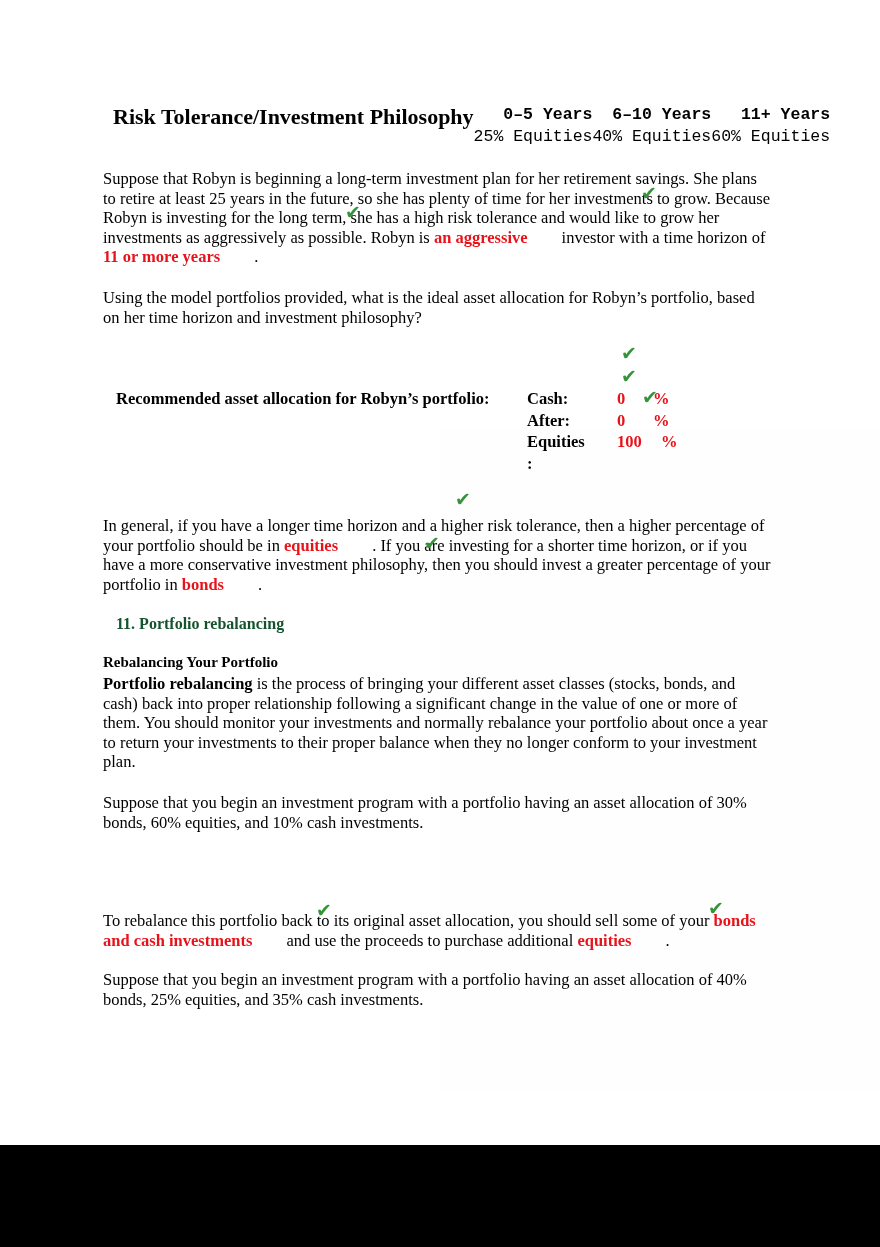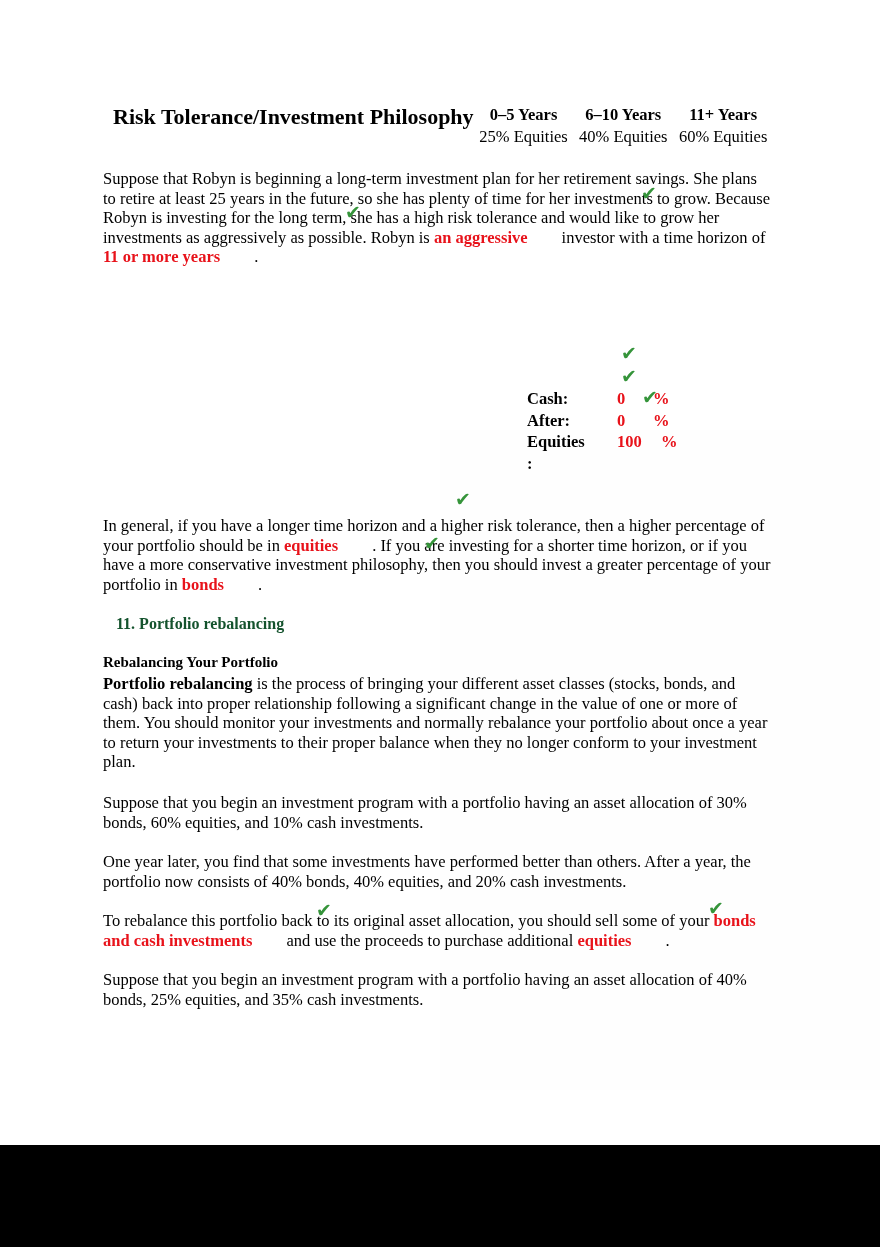--- a/index.html
+++ b/index.html
@@ -39,24 +39,25 @@
   }
   .pt-philosophy {
     font-weight: bold;
     font-size: 22px;
     text-align: right;
     padding: 0;
     white-space: nowrap;
     vertical-align: top;
   }
   .pt-col {
-    text-align: center;
+    text-align: right;
     padding: 0 0 0 0;
     vertical-align: top;
     width: 114px;
+    font-family: Liberation Mono, monospace;
   }
   .pt-head {
     font-weight: bold;
     font-size: 16.5px;
     white-space: nowrap;
     line-height: 1.32;
   }
   .pt-sub {
     font-weight: normal;
     font-size: 16.5px;
@@ -185,22 +186,24 @@
         </td>
       </tr>
     </tbody>
       </table>
   </div>
 
   <div class="para" style="left:103px; top:169px; width:668px;">
     <span>Suppose that Robyn is beginning a long-term investment plan for her retirement savings. She plans to retire at least 25 years in the future, so she has plenty of time for her investments to grow. Because Robyn is investing for the long term, she has a high risk tolerance and would like to grow her investments as aggressively as possible. Robyn is </span><span class="red">an aggressive</span><span class="gap"></span><span>investor with a time horizon of </span><span class="red">11 or more years</span><span class="gap"></span><span>.</span>
   </div>
 
-
-
+  <div class="para" style="left:103px; top:288px; width:660px;">Using the model portfolios provided, what is the ideal asset allocation for Robyn’s portfolio, based on her time horizon and investment philosophy?</div>
+
+
+  <div class="alloc-label">Recommended asset allocation for Robyn’s portfolio:</div>
 
   <div class="alloc-grid">
     <div class="alloc-row">
       <span class="alloc-name">Cash:</span>
       <span class="alloc-value">0</span>
       <span class="alloc-pct">%</span>
     </div>
     <div class="alloc-row">
       <span class="alloc-name">After:</span>
       <span class="alloc-value">0</span>
@@ -223,21 +226,20 @@
   <div class="section-heading">11. Portfolio rebalancing</div>
 
   <div class="sub-heading">Rebalancing Your Portfolio</div>
 
   <div class="para" style="left:103px; top:674px; width:668px;">
     <b class="inline-bold">Portfolio rebalancing</b><span> is the process of bringing your different asset classes (stocks, bonds, and cash) back into proper relationship following a significant change in the value of one or more of them. You should monitor your investments and normally rebalance your portfolio about once a year to return your investments to their proper balance when they no longer conform to your investment plan.</span>
   </div>
 
   <div class="para" style="left:103px; top:793px; width:665px;">Suppose that you begin an investment program with a portfolio having an asset allocation of 30% bonds, 60% equities, and 10% cash investments.</div>
 
-  <div class="para" style="left:103px; top:852px; width:668px;">One year later, you find that some investments have performed better than others. After a year, the portfolio now consists of 40% bonds, 40% equities, and 20% cash investments.</div>
 
   <div class="para" style="left:103px; top:911px; width:668px;">
     <span>To rebalance this portfolio back to its original asset allocation, you should sell some of your </span><span class="red">bonds and cash investments</span><span class="gap"></span><span>and use the proceeds to purchase additional </span><span class="red">equities</span><span class="gap"></span><span>.</span>
   </div>
 
   <div class="para" style="left:103px; top:970px; width:665px;">Suppose that you begin an investment program with a portfolio having an asset allocation of 40% bonds, 25% equities, and 35% cash investments.</div>
 
   <div class="check" style="left:641px; top:184px;">✔</div>
   <div class="check" style="left:345px; top:203px;">✔</div>
   <div class="check" style="left:621px; top:344px;">✔</div>

